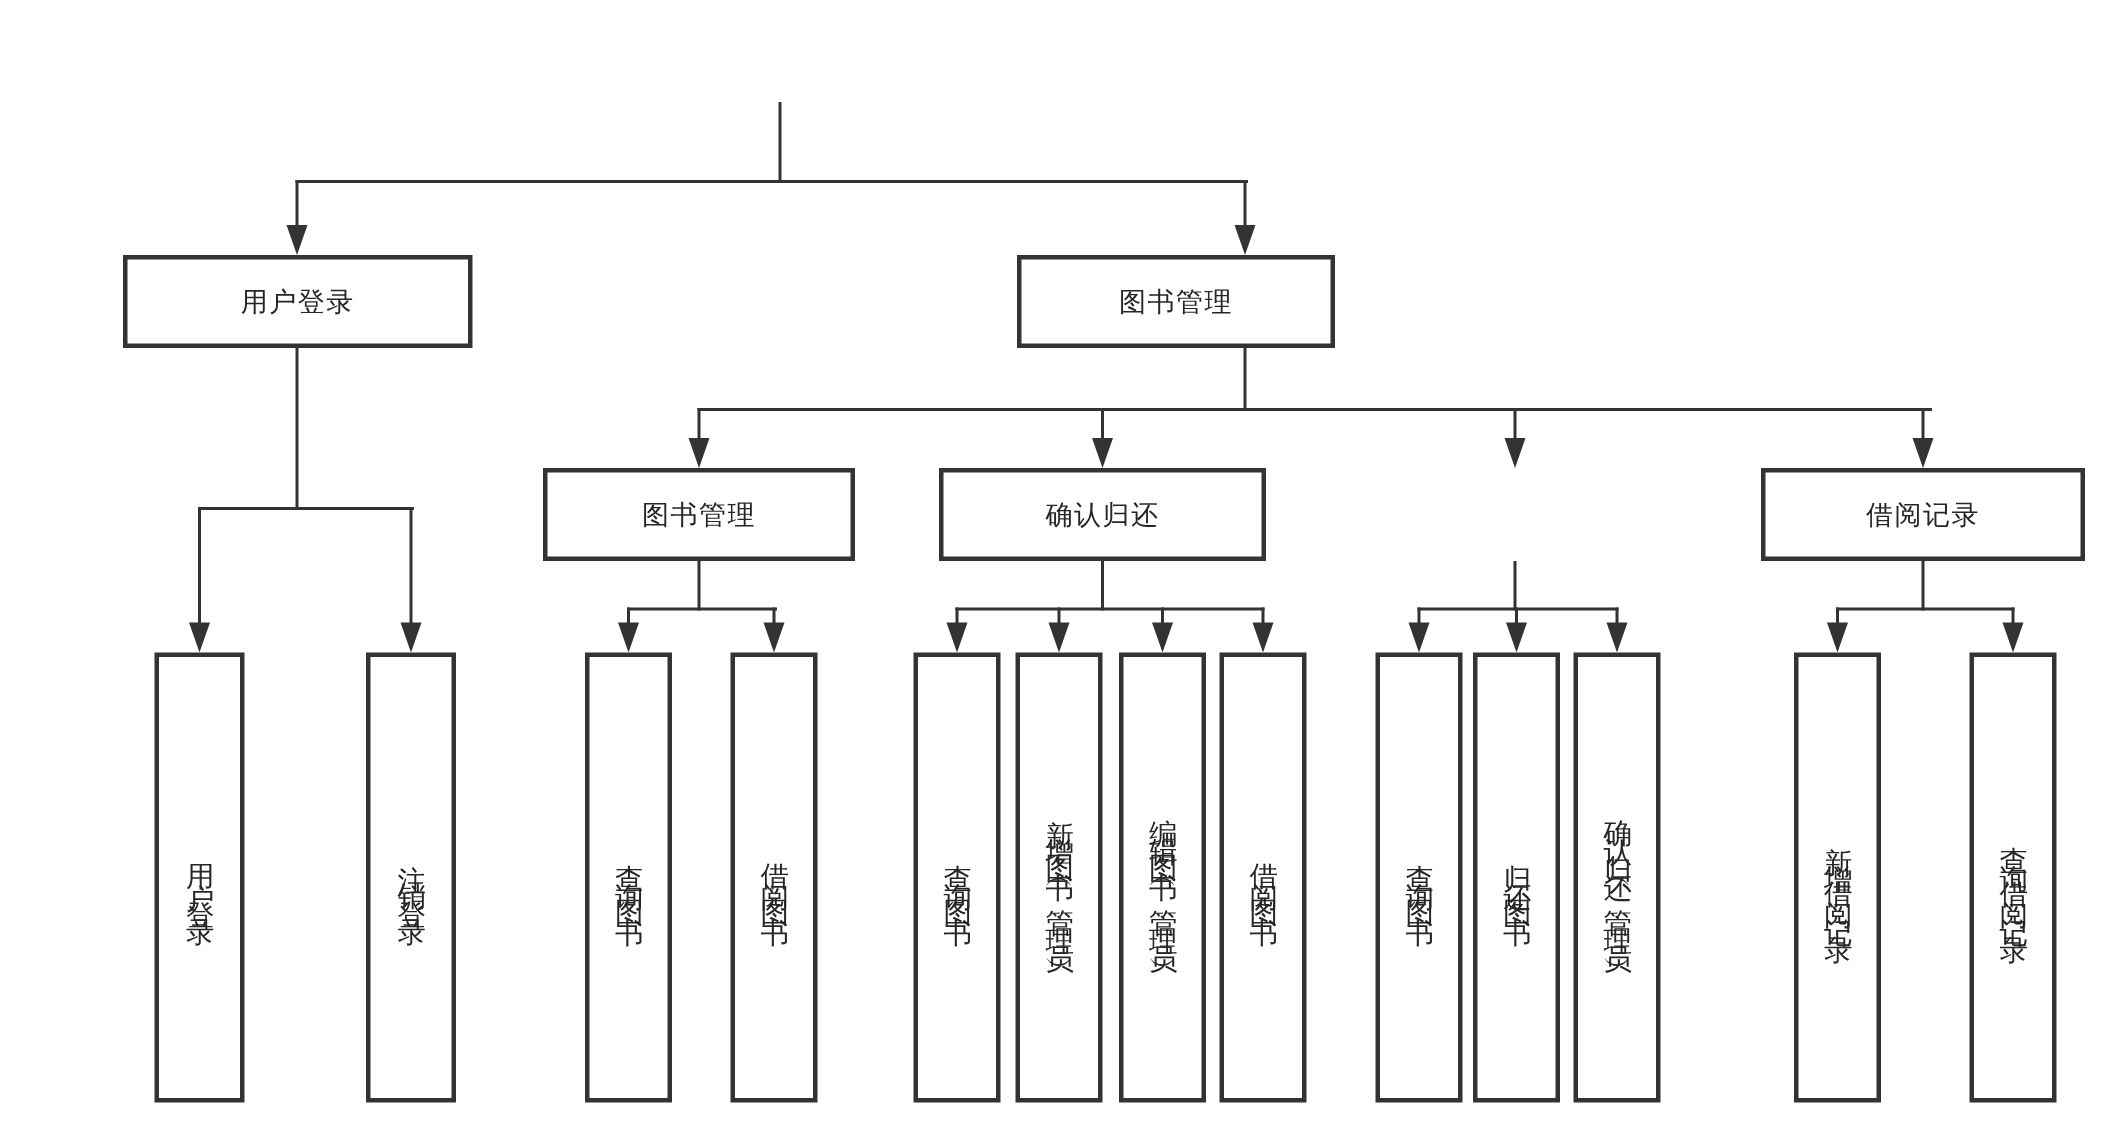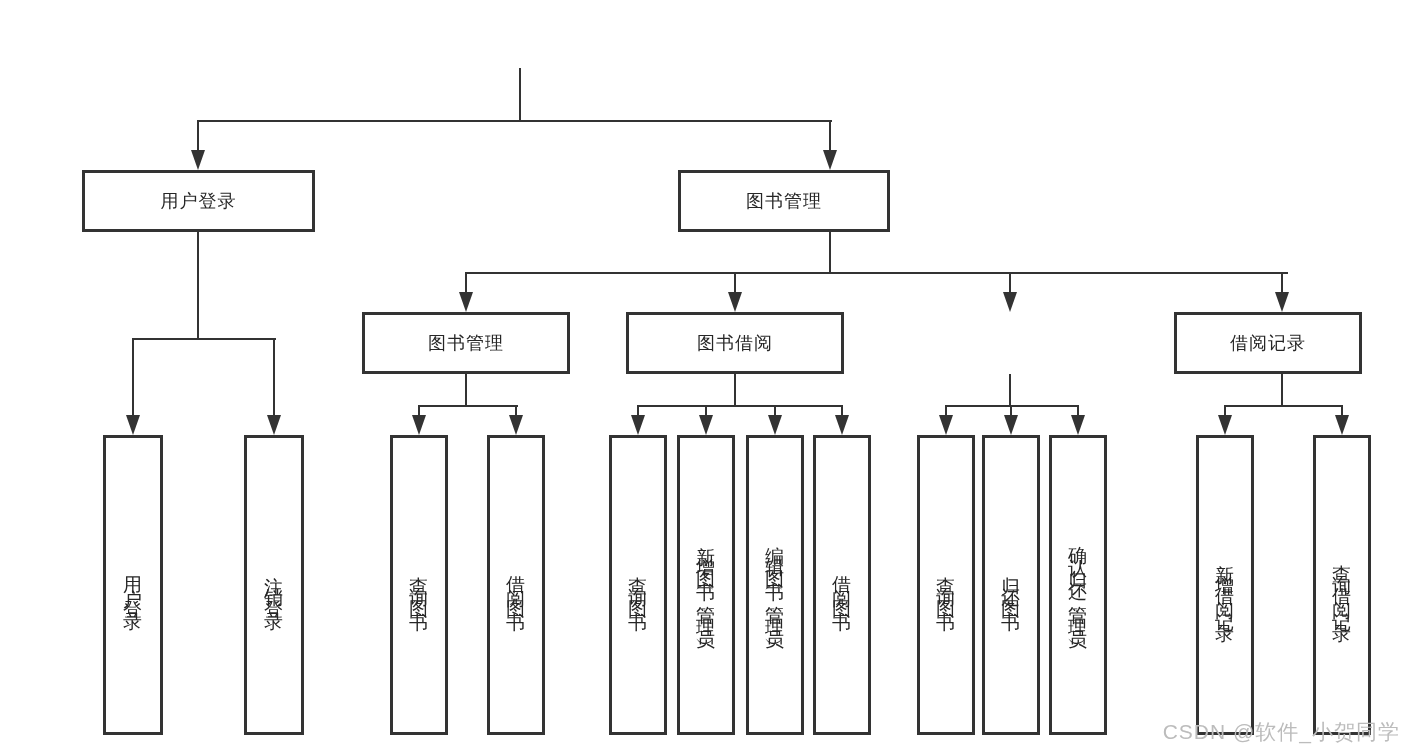--- a/index.html
+++ b/index.html
@@ -55,22 +55,22 @@
   <div class="vline" style="left:465px;top:272px;width:2px;height:22px"></div>
   <div class="arrow" style="left:459px;top:292px"></div>
   <div class="vline" style="left:734px;top:272px;width:2px;height:22px"></div>
   <div class="arrow" style="left:728px;top:292px"></div>
   <div class="vline" style="left:1009px;top:272px;width:2px;height:22px"></div>
   <div class="arrow" style="left:1003px;top:292px"></div>
   <div class="vline" style="left:1281px;top:272px;width:2px;height:22px"></div>
   <div class="arrow" style="left:1275px;top:292px"></div>
 
   <div class="box" style="left:362px;top:312px;width:208px;height:62px">图书管理</div>
-  <div class="box" style="left:626px;top:312px;width:218px;height:62px">图书借阅</div>
-  <div class="box" style="left:1174px;top:312px;width:188px;height:62px">借阅记录</div>
+  <div class="box" style="left:626px;top:312px;width:218px;height:62px">确认归还</div>
+  <div class="box" style="left:1174px;top:312px;width:216px;height:62px">借阅记录</div>
 
   <div class="vline" style="left:465px;top:374px;width:2px;height:33px"></div>
   <div class="hline" style="left:418px;top:405px;width:100px;height:2px"></div>
   <div class="vline" style="left:418px;top:405px;width:2px;height:12px"></div>
   <div class="arrow" style="left:412px;top:415px"></div>
   <div class="vline" style="left:515px;top:405px;width:2px;height:12px"></div>
   <div class="arrow" style="left:509px;top:415px"></div>
 
   <div class="vline" style="left:734px;top:374px;width:2px;height:33px"></div>
   <div class="hline" style="left:637px;top:405px;width:206px;height:2px"></div>
@@ -110,15 +110,14 @@
   <div class="box vbox" style="left:746px;top:435px;width:58px;height:300px">编辑图书（管理员）</div>
   <div class="box vbox" style="left:813px;top:435px;width:58px;height:300px">借阅图书</div>
 
   <div class="box vbox" style="left:917px;top:435px;width:58px;height:300px">查询图书</div>
   <div class="box vbox" style="left:982px;top:435px;width:58px;height:300px">归还图书</div>
   <div class="box vbox" style="left:1049px;top:435px;width:58px;height:300px">确认归还（管理员）</div>
 
   <div class="box vbox" style="left:1196px;top:435px;width:58px;height:300px">新增借阅记录</div>
   <div class="box vbox" style="left:1313px;top:435px;width:58px;height:300px">查询借阅记录</div>
 
-  <div class="watermark">CSDN @软件_小贺同学</div>
 
 </div>
 
 </body></html>

